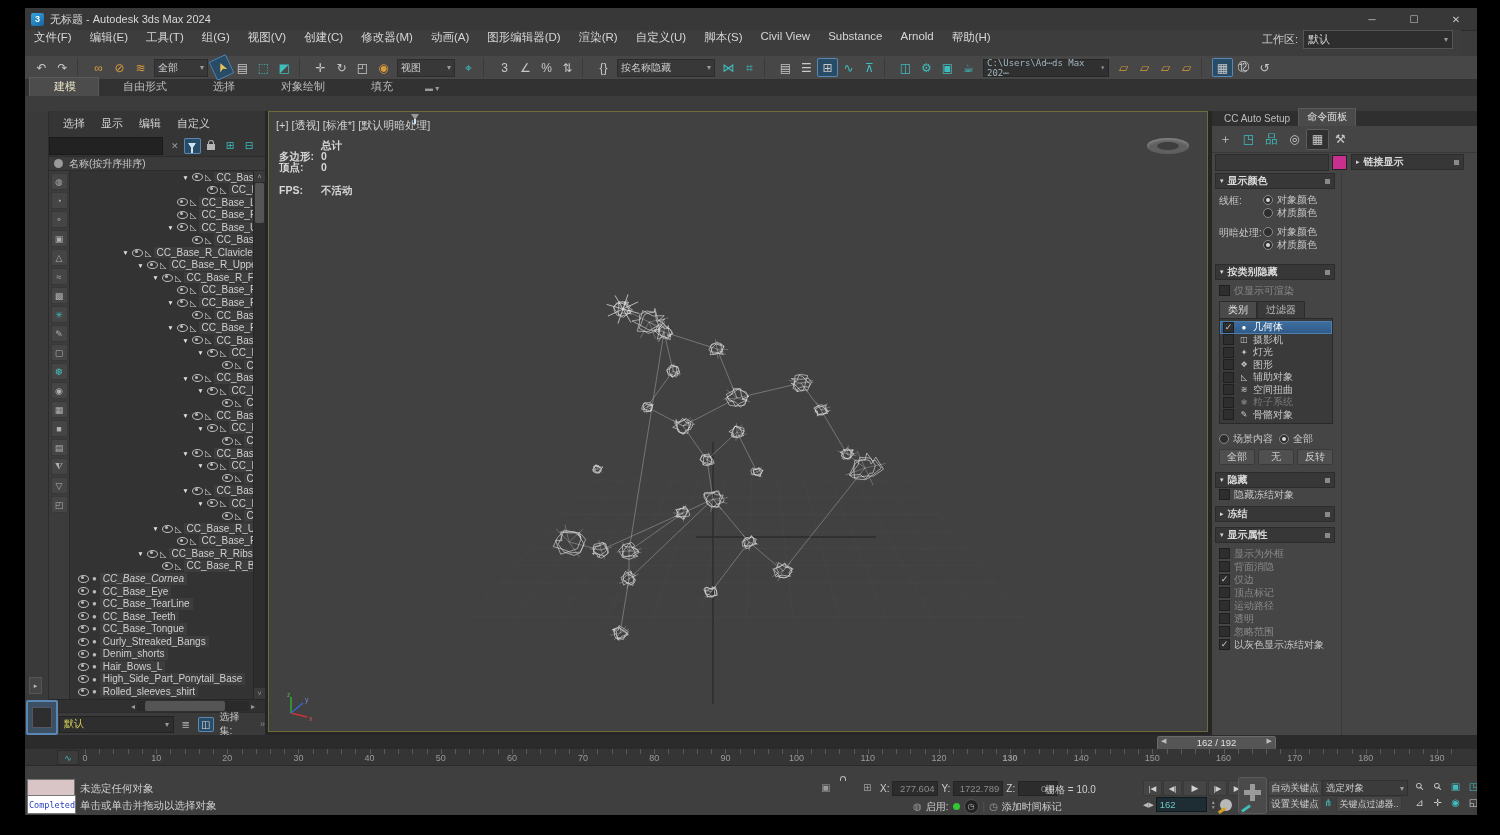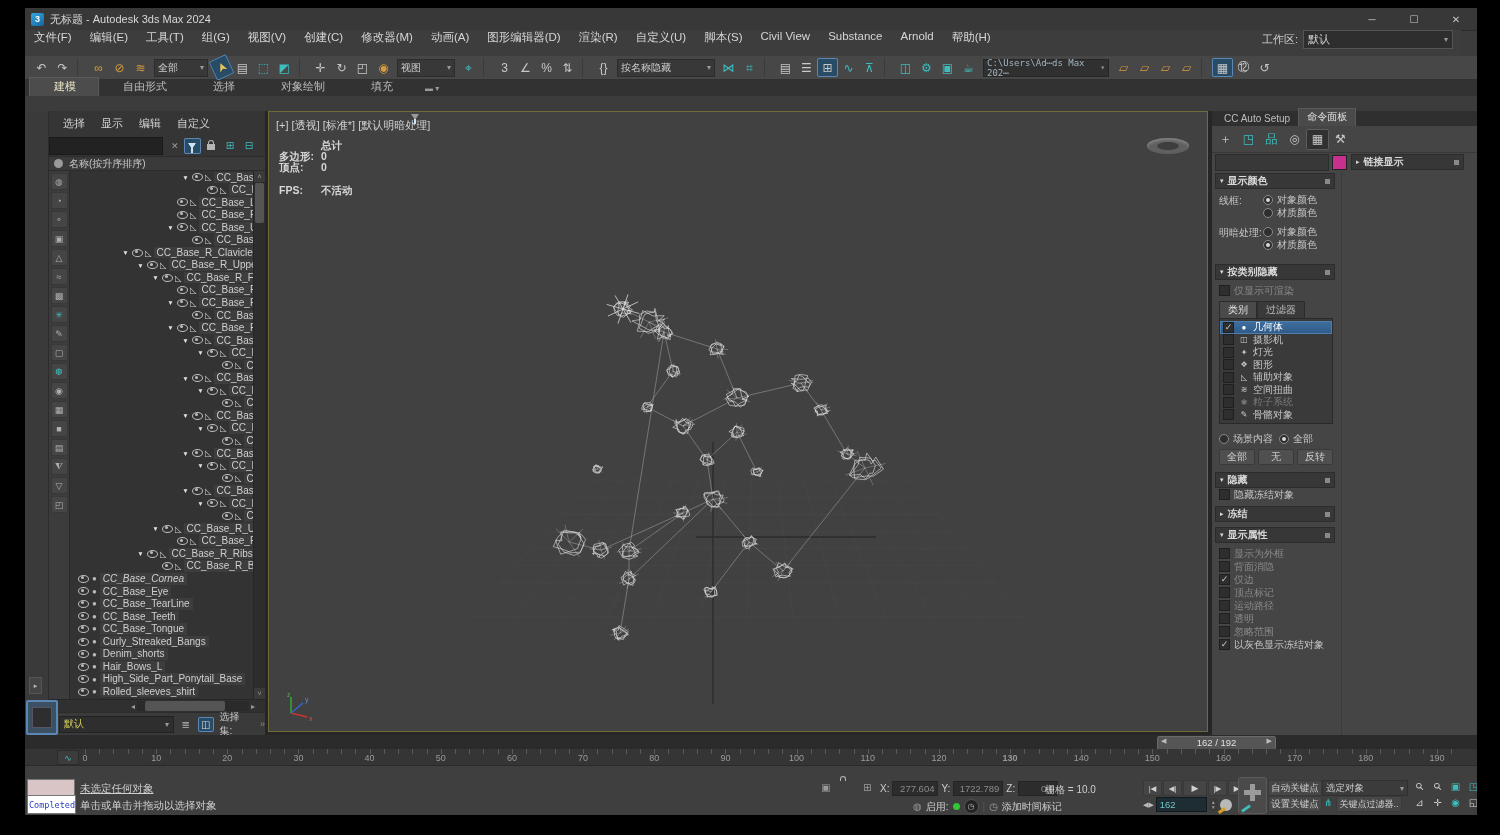--- a/index.html
+++ b/index.html
@@ -167,21 +167,21 @@
     font-size:9px;display:flex;align-items:center;justify-content:center;}
   .ticks{position:absolute;left:60px;top:0;width:1380px;height:16px;}
   .tick{position:absolute;top:0;width:1px;height:5px;background:#5a5a5a;}
   .ticklabel{position:absolute;top:4px;color:#9a9a9a;font-size:9px;transform:translateX(-50%);}
 
   
   .statusbar{position:absolute;left:0;top:757px;right:0;height:50px;background:#3f3f3f;border-top:1px solid #2a2a2a;font-size:10px;color:#cfcfcf;}
   .pinkbox{position:absolute;left:2px;top:13px;width:46px;height:16px;background:#d9c5c5;border:1px solid #777;}
   .whitebox{position:absolute;left:2px;top:29px;width:46px;height:17px;background:#fff;border:1px solid #777;color:#2a3fc0;
     font-family:"DejaVu Sans Mono",monospace;font-size:8.5px;display:flex;align-items:center;padding-left:1px;}
-  .prompt1{position:absolute;left:55px;top:16px;font-size:10.5px;text-decoration:underline;}
+  .prompt1{position:absolute;left:55px;top:16px;font-size:10.5px;}
   .prompt2{position:absolute;left:55px;top:33px;font-size:10.5px;}
   .sic{position:absolute;color:#9a9a9a;font-size:10px;}
   .coords{position:absolute;left:855px;top:15px;display:flex;align-items:center;gap:3px;}
   .cfield{height:13px;background:#2c2c2c;border:1px solid #242424;color:#8a8a8a;font-size:9.5px;display:flex;align-items:center;
     justify-content:flex-end;padding:0 3px;}
   .gridlbl{position:absolute;left:1020px;top:17px;font-size:10px;}
   .enrow{position:absolute;left:888px;top:33px;display:flex;align-items:center;gap:4px;}
   .gdot{width:7px;height:7px;border-radius:50%;background:#35c435;}
   .cbtn{width:13px;height:13px;border-radius:50%;background:#222;border:1px solid #555;color:#bbb;font-size:8px;display:flex;align-items:center;justify-content:center;}
   .playback{position:absolute;left:1118px;top:14px;display:flex;gap:1px;}

